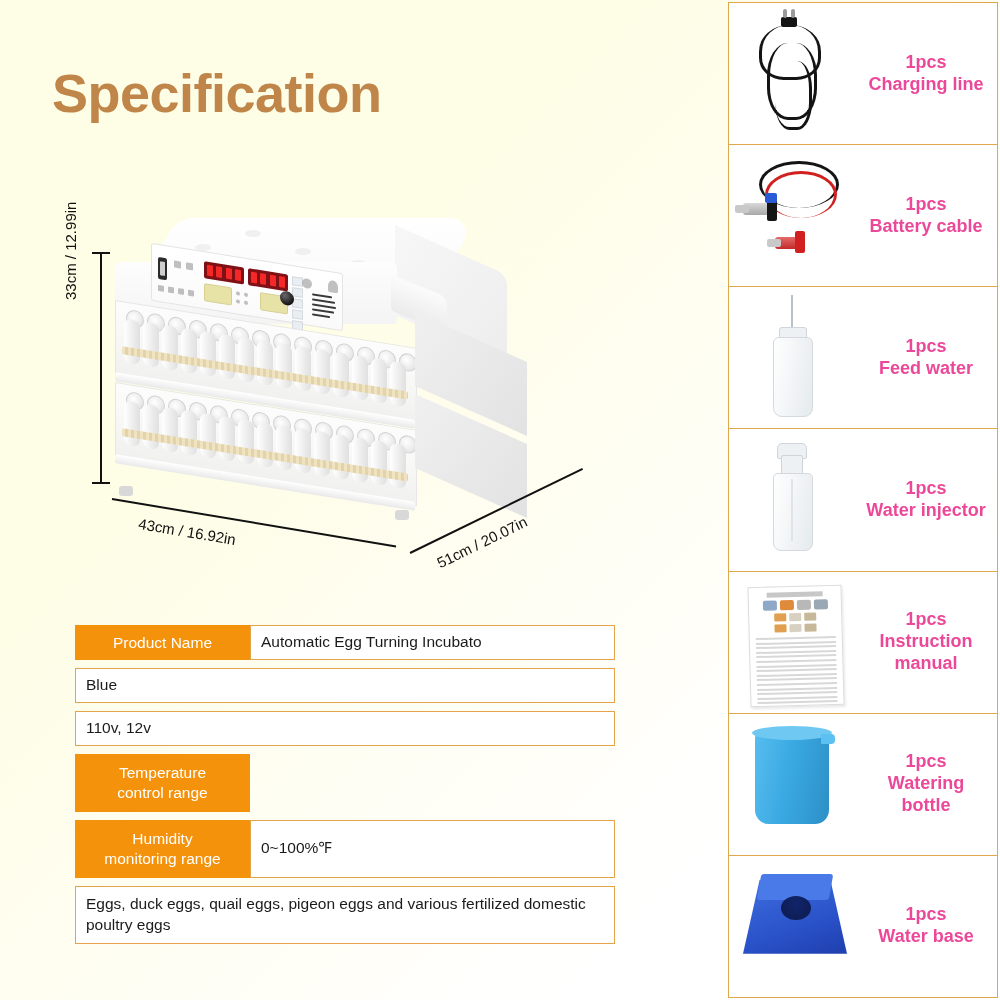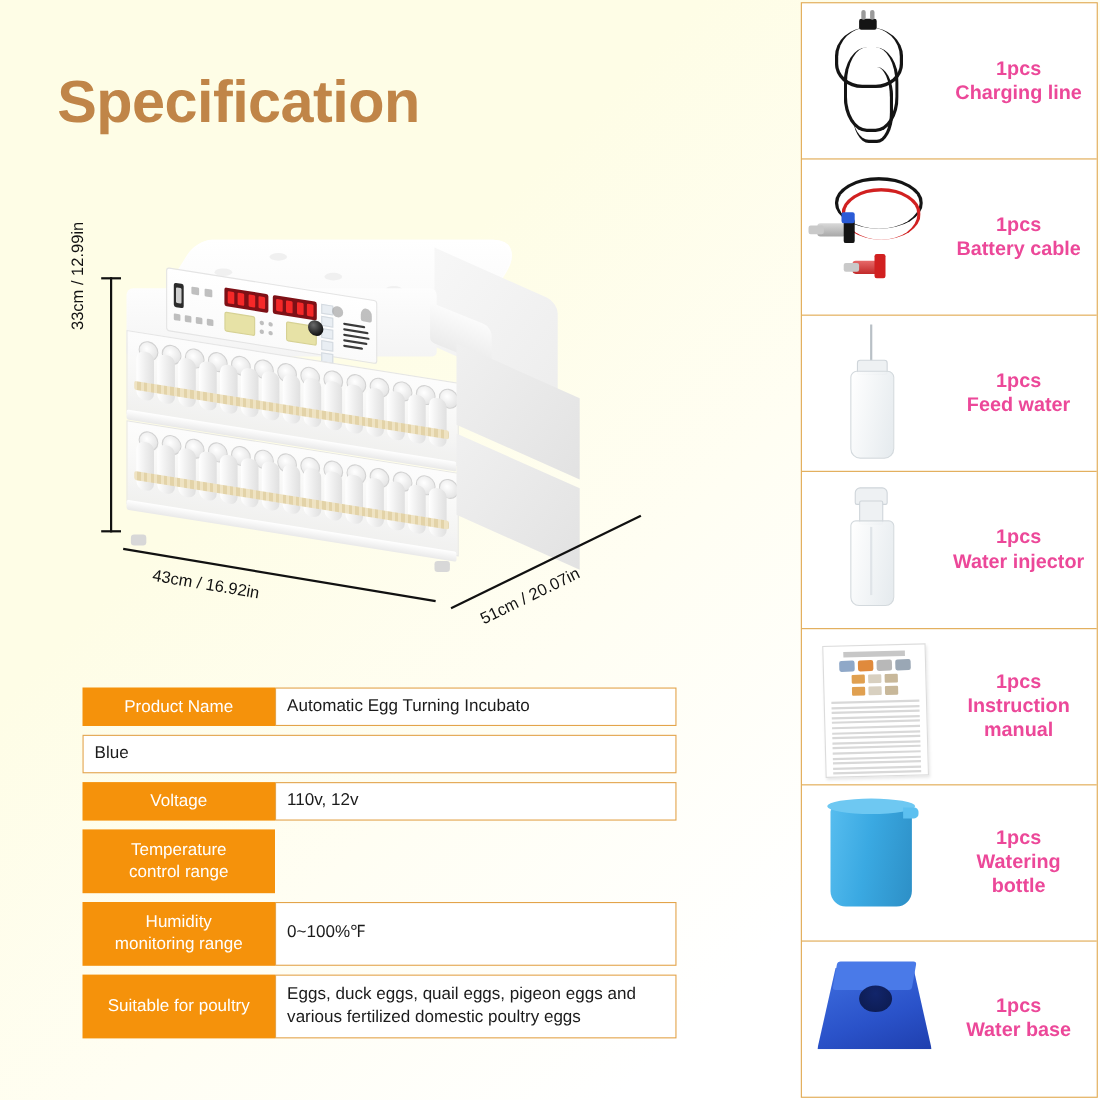--- a/index.html
+++ b/index.html
@@ -379,35 +379,33 @@
       <div class="row">
         <div class="lab">Product Name</div>
         <div class="val">Automatic Egg Turning Incubato</div>
       </div>
 
       <div class="row">
         <div class="val">Blue</div>
       </div>
 
       <div class="row">
-        <div class="lab">Voltage</div>
         <div class="val">110v, 12v</div>
       </div>
 
       <div class="row" style="height:58px;">
         <div class="lab">Temperature<br>control range</div>
       </div>
 
       <div class="row" style="height:58px;">
         <div class="lab">Humidity<br>monitoring range</div>
         <div class="val">0~100%℉</div>
       </div>
 
       <div class="row" style="height:58px;">
-        <div class="lab">Suitable for poultry</div>
         <div class="val">Eggs, duck eggs, quail eggs, pigeon eggs and various fertilized domestic poultry eggs</div>
       </div>
 
     </div>
   </div>
 
   <div id="side">
 
     <div class="acc">
       <div class="acc-img">

